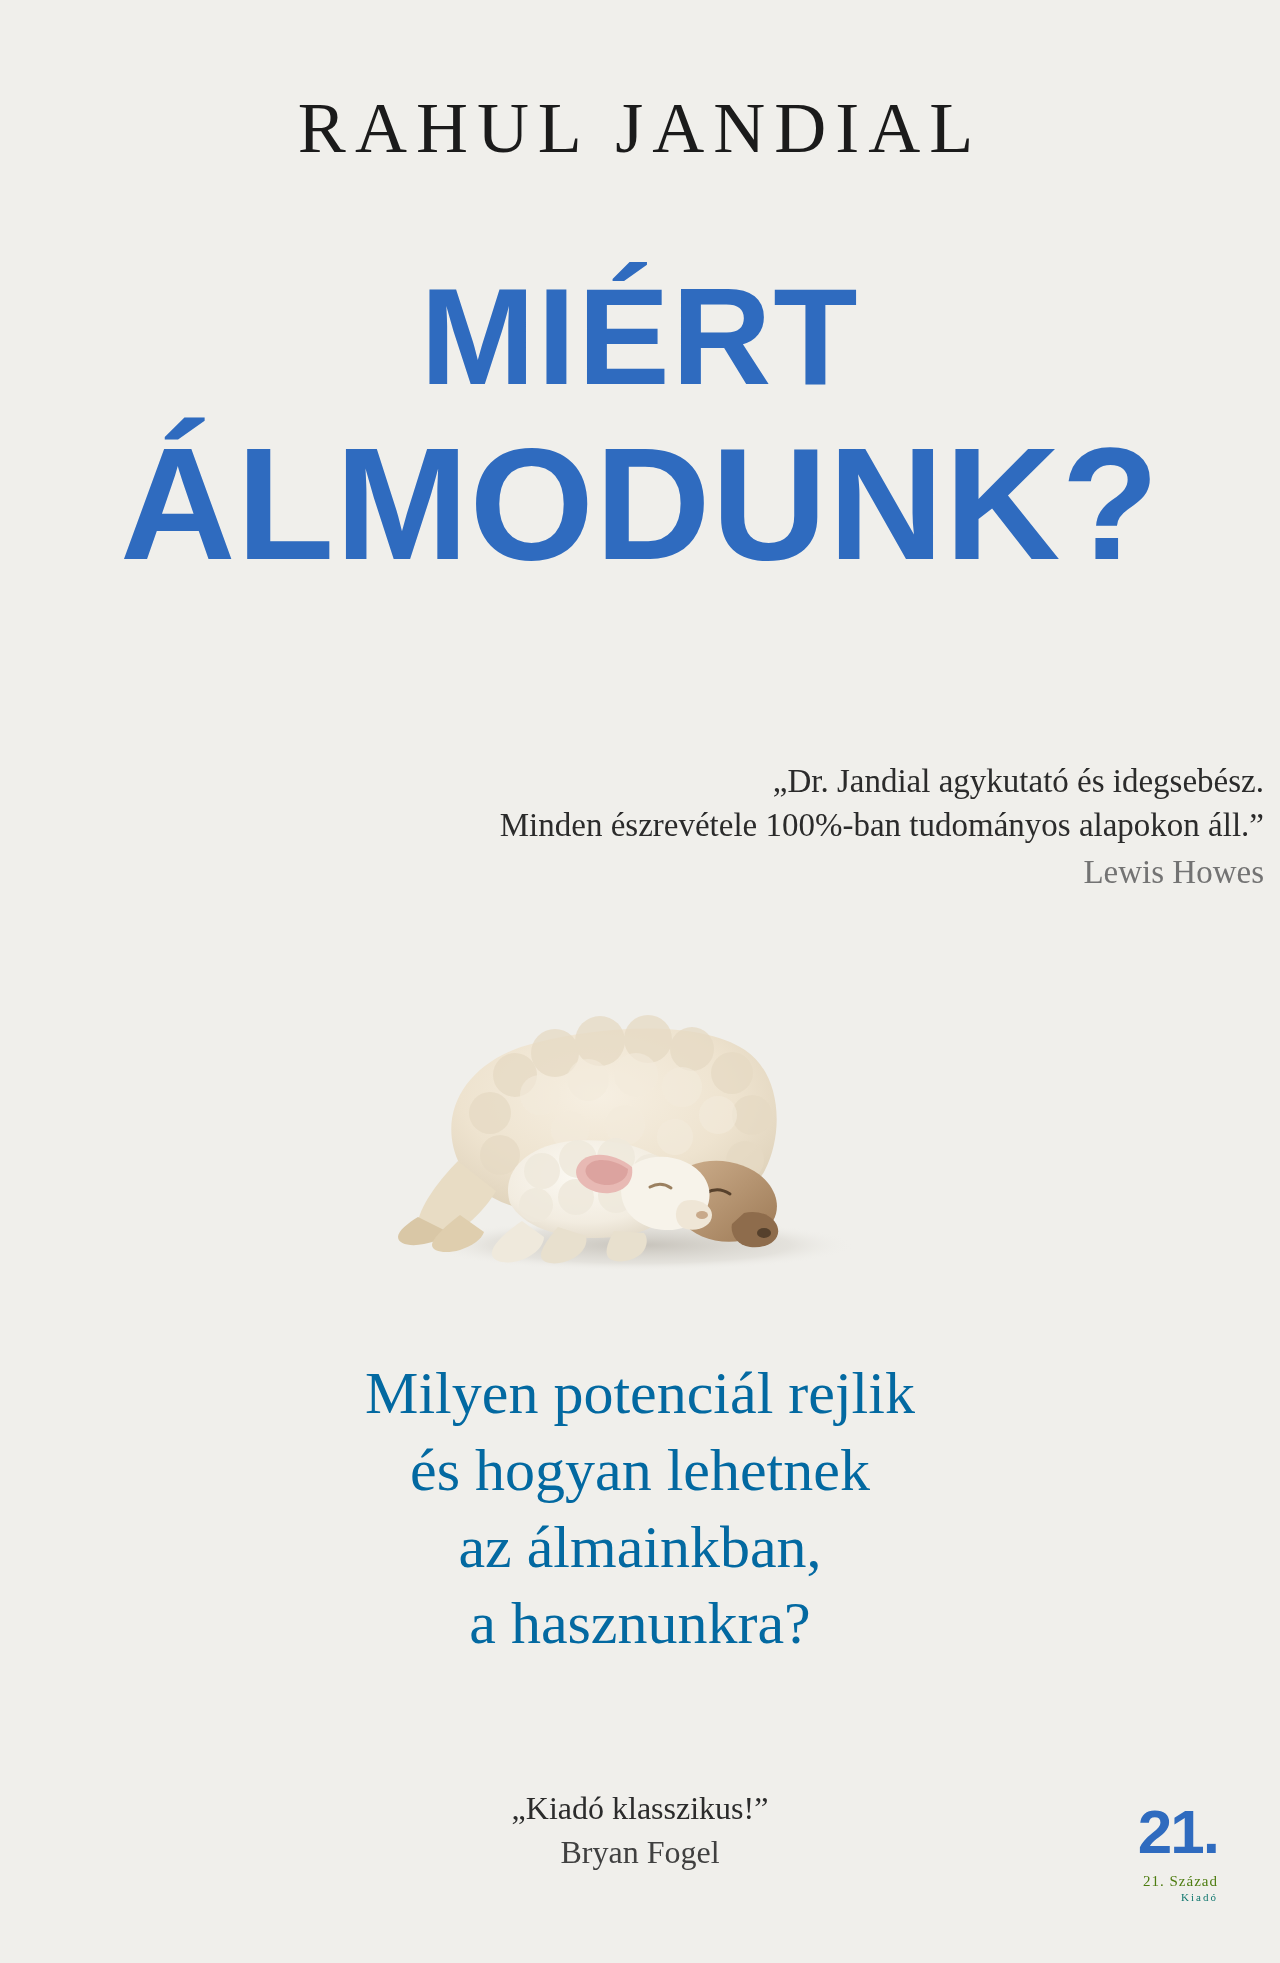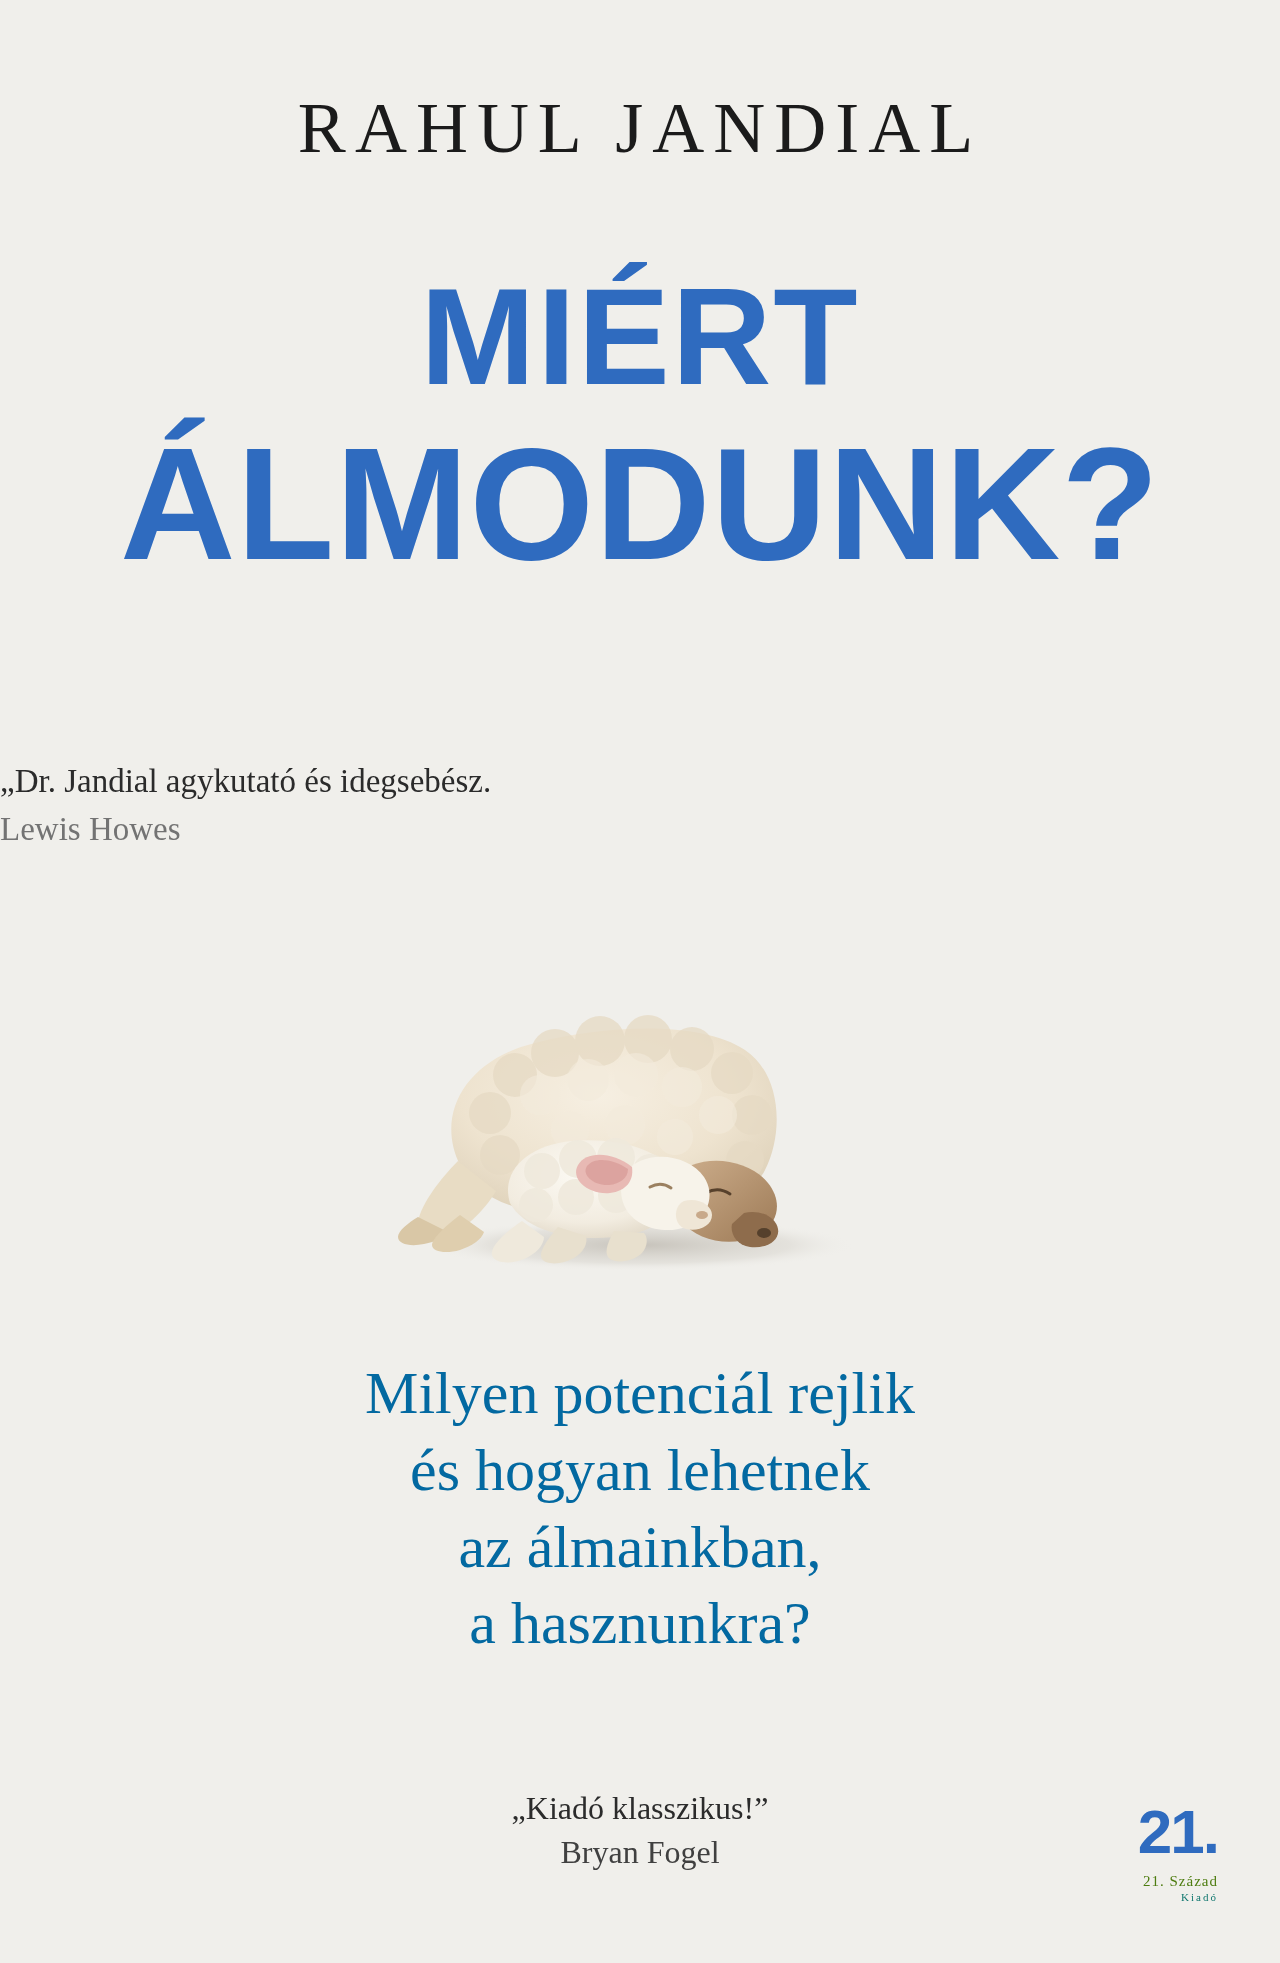--- a/index.html
+++ b/index.html
@@ -61,21 +61,21 @@
     display: block;
     margin-top: 22px;
   }
 
   
   .blurb-top {
     position: absolute;
     top: 760px;
     left: 0;
     width: 1264px;
-    text-align: left;
+    text-align: right;
     color: #2b2b2b;
     font-family: "Liberation Serif", serif;
     font-size: 33px;
     line-height: 1.32;
   }
   .blurb-top .attrib {
     display: block;
     margin-top: 4px;
     color: #737373;
     font-size: 33px;
@@ -161,20 +161,21 @@
 
   <div class="author">RAHUL JANDIAL</div>
 
   <div class="title-block">
     <span class="title-line1">MIÉRT</span>
     <span class="title-line2">ÁLMODUNK?</span>
   </div>
 
   <div class="blurb-top">
     <div>„Dr. Jandial agykutató és idegsebész.</div>
+    <div>Minden észrevétele 100%-ban tudományos alapokon áll.”</div>
     <span class="attrib">Lewis Howes</span>
   </div>
 
   <div class="photo">
     <svg width="600" height="320" viewBox="0 0 600 320" xmlns="http://www.w3.org/2000/svg" aria-hidden="true">
       <defs>
         <radialGradient id="woolEwe" cx="45%" cy="35%" r="70%">
           <stop offset="0%" stop-color="#f6efe2"></stop>
           <stop offset="60%" stop-color="#eee3cf"></stop>
           <stop offset="100%" stop-color="#ddd0b8"></stop>

